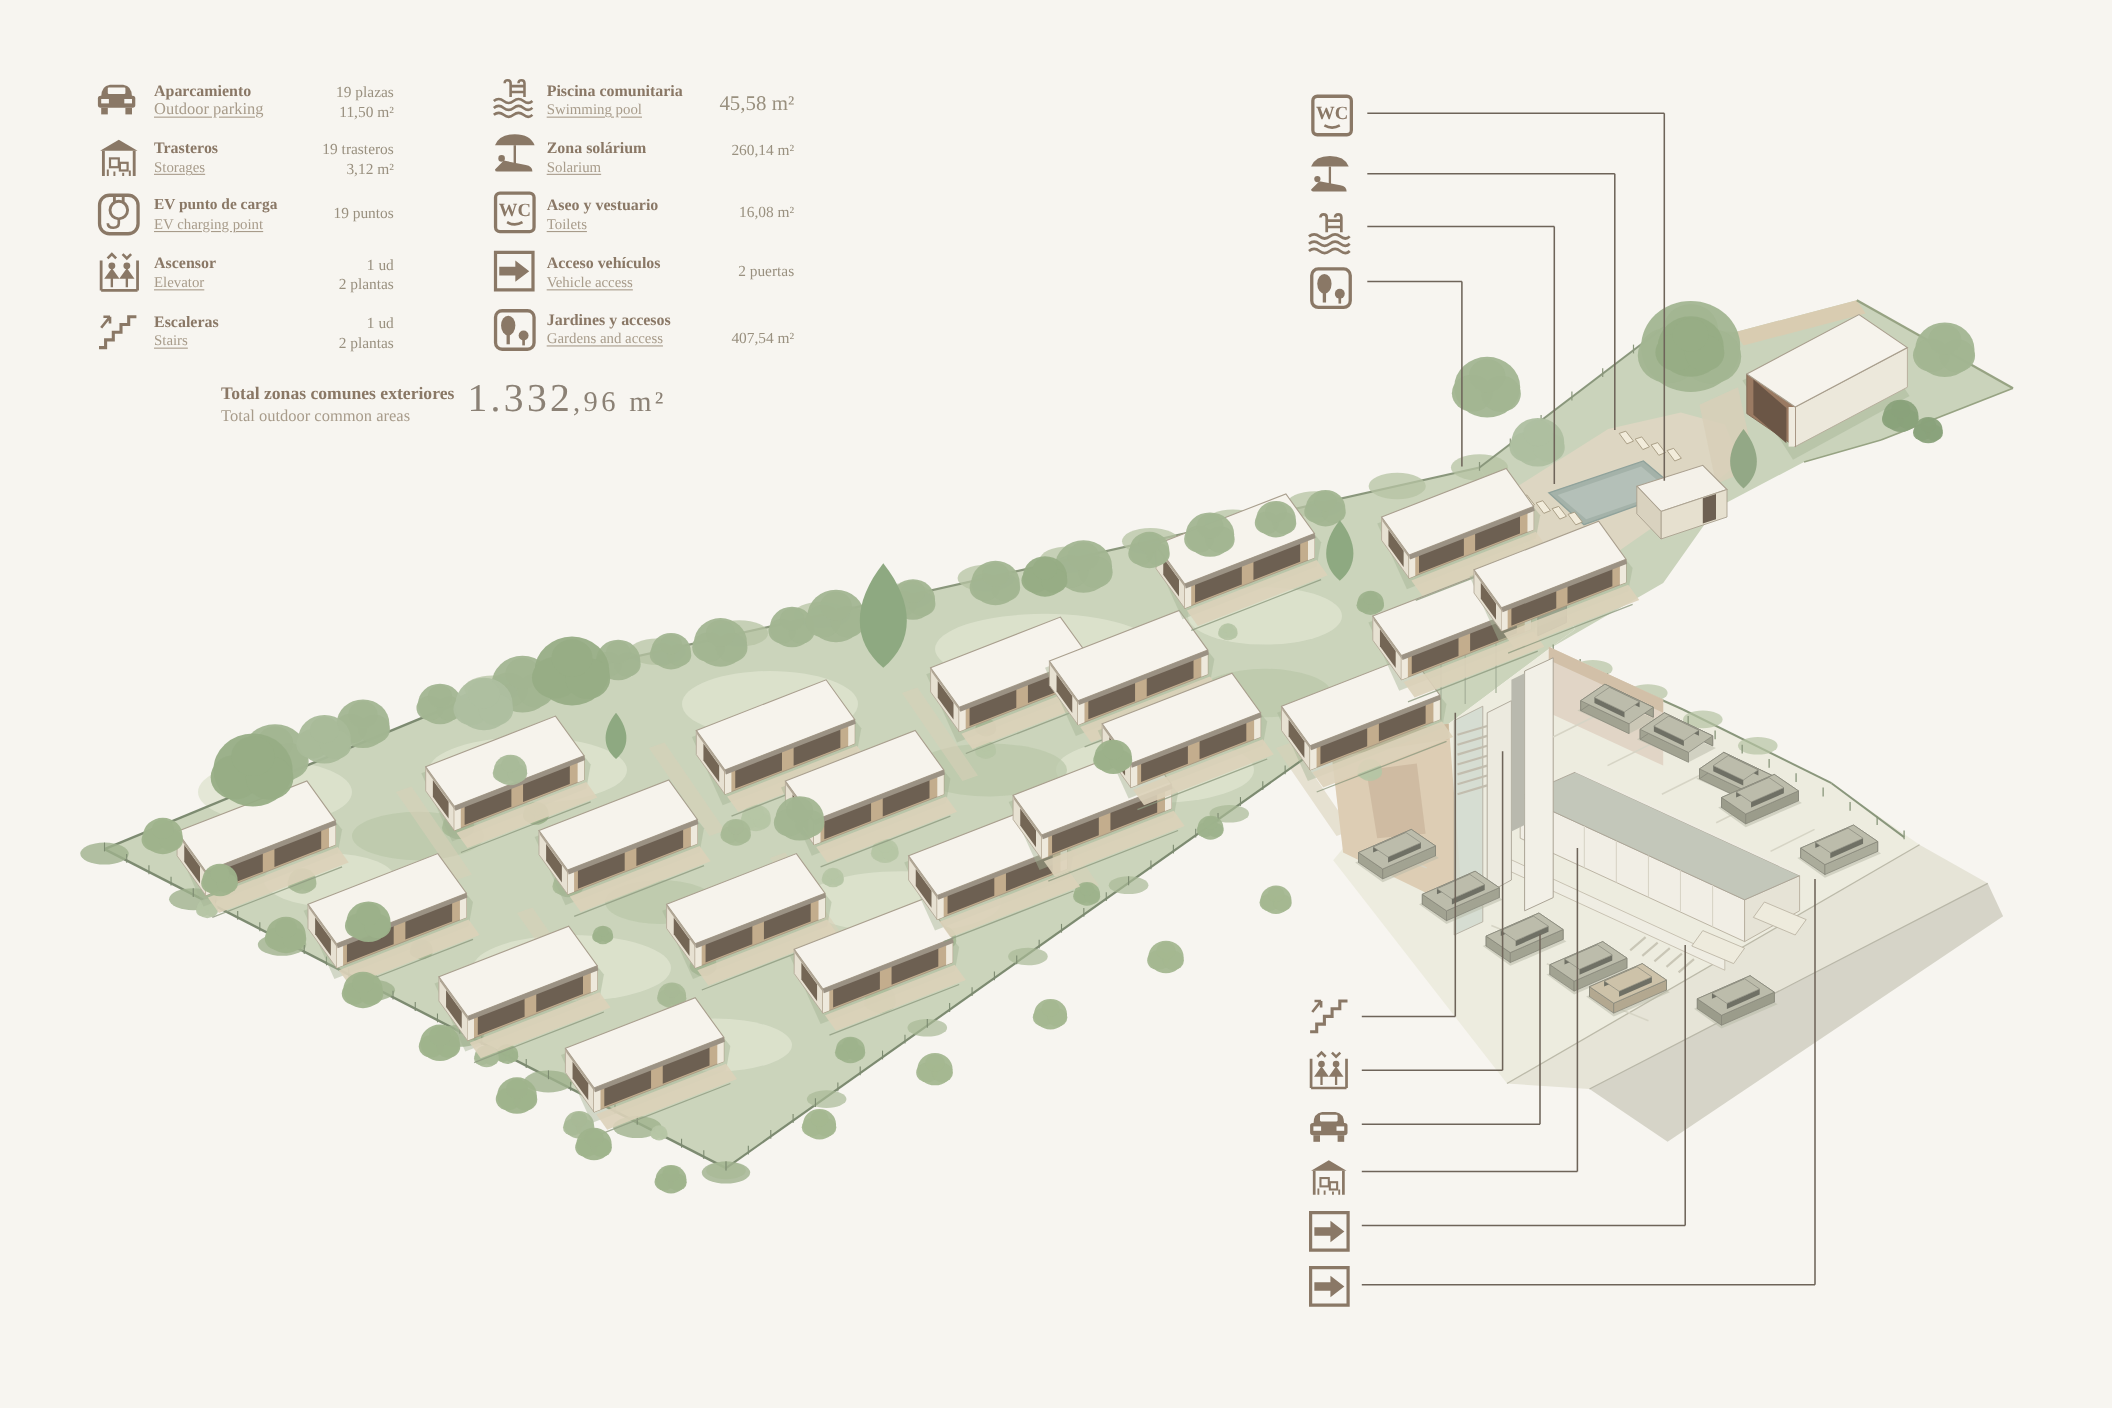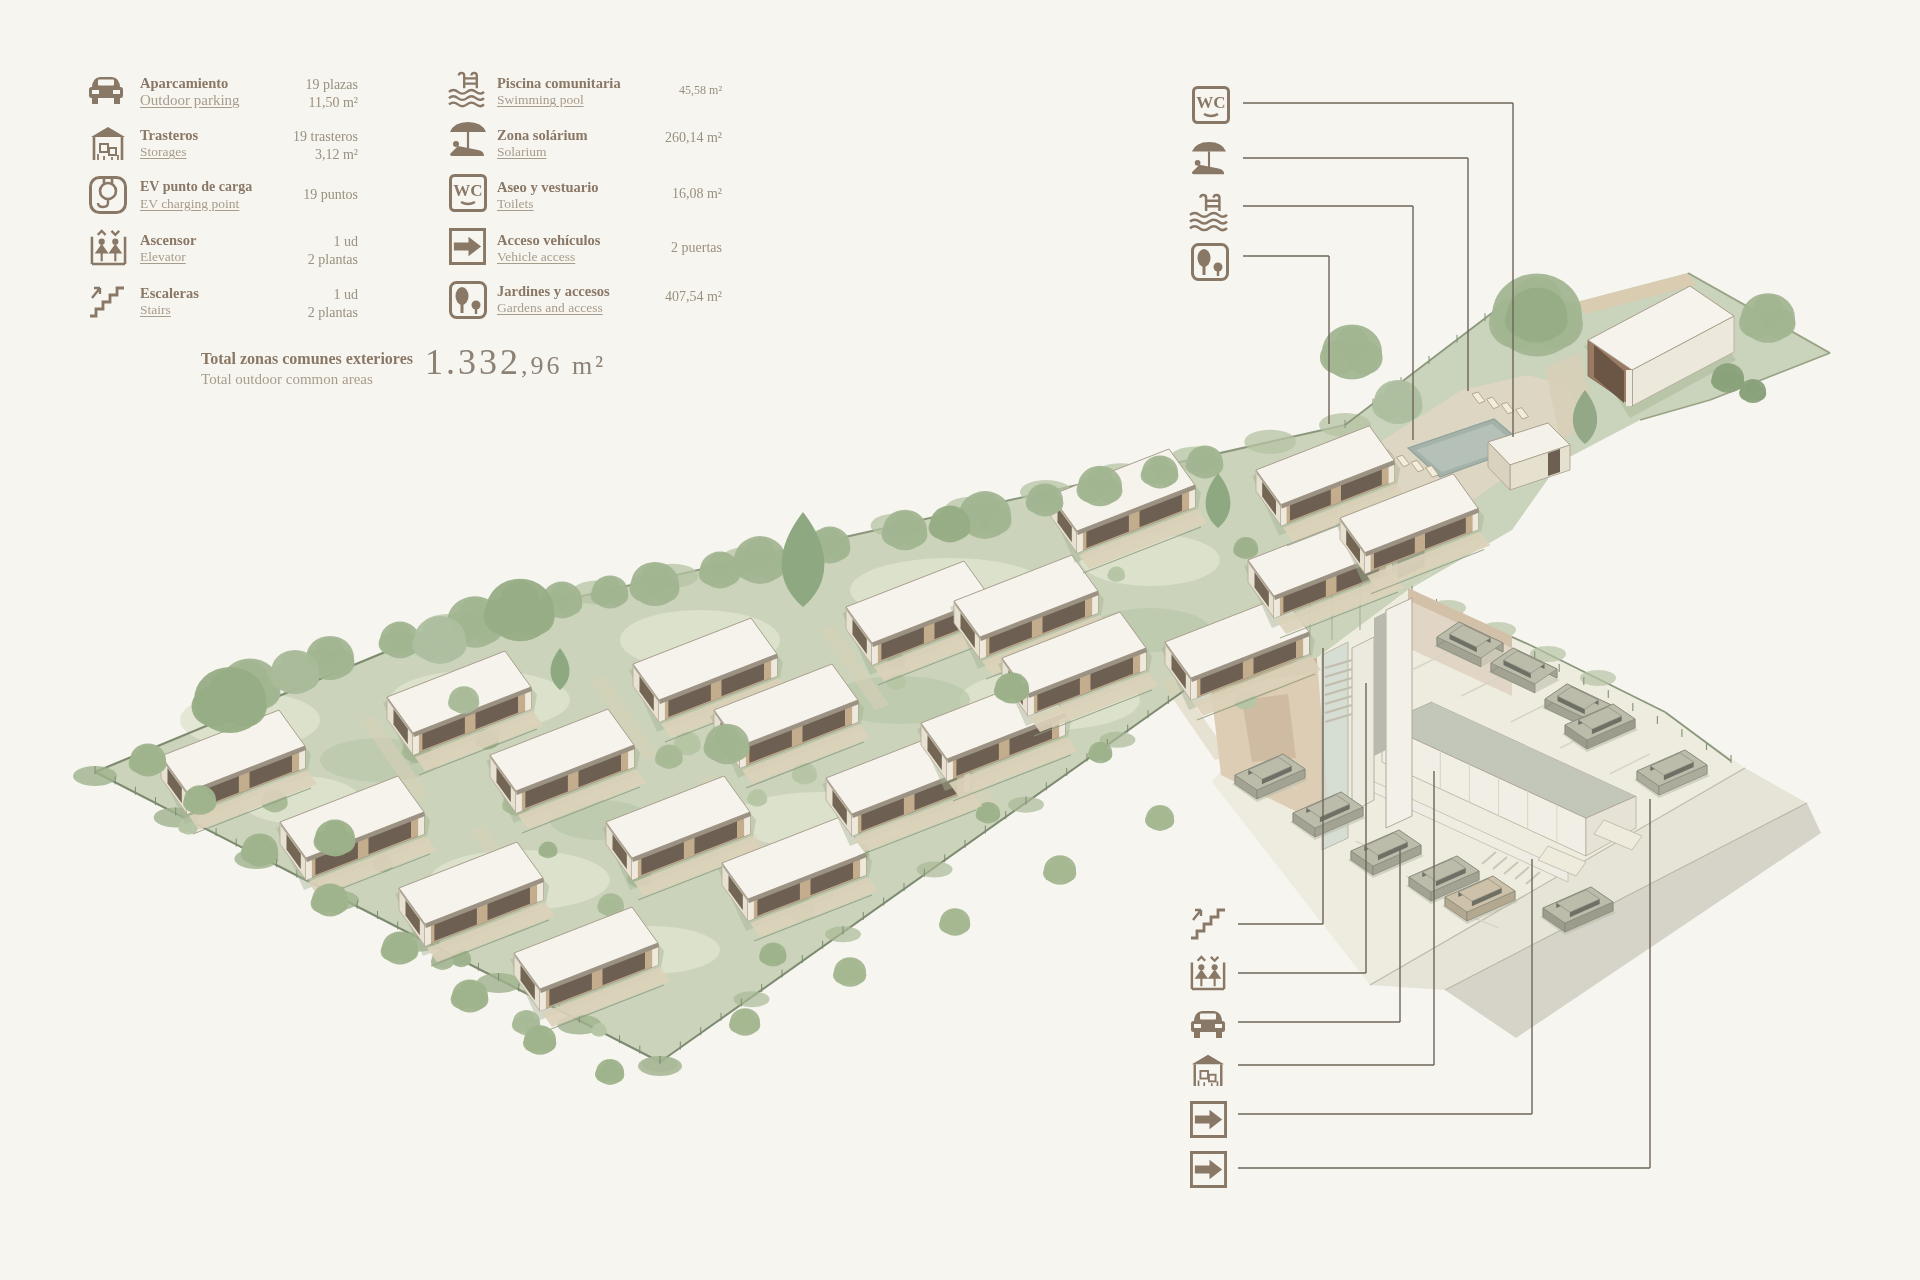--- a/index.html
+++ b/index.html
@@ -1085,22 +1085,22 @@
 <div style="font-size:13.5px;color:#a89c8b;text-decoration:underline;text-underline-offset:2px;">Toilets</div>
     </div>
 <div style="position:absolute;left:497px;top:232px;line-height:1.18;">
 <div style="font-size:14.5px;font-weight:bold;color:#8a7866;">Acceso vehículos</div>
 <div style="font-size:13.5px;color:#a89c8b;text-decoration:underline;text-underline-offset:2px;">Vehicle access</div>
     </div>
 <div style="position:absolute;left:497px;top:283px;line-height:1.18;">
 <div style="font-size:14.5px;font-weight:bold;color:#8a7866;">Jardines y accesos</div>
 <div style="font-size:13.5px;color:#a89c8b;text-decoration:underline;text-underline-offset:2px;">Gardens and access</div>
     </div>
-<div style="position:absolute;top:83px;right:1198px;text-align:left;font-size:12px;color:#99907f;line-height:1.3;">45,58 m²</div>
+<div style="position:absolute;top:83px;right:1198px;text-align:left;font-size:19px;color:#99907f;line-height:1.3;">45,58 m²</div>
 <div style="position:absolute;top:129px;right:1198px;text-align:right;font-size:14px;color:#99907f;line-height:1.3;">260,14 m²</div>
 <div style="position:absolute;top:185px;right:1198px;text-align:right;font-size:14px;color:#99907f;line-height:1.3;">16,08 m²</div>
 <div style="position:absolute;top:239px;right:1198px;text-align:right;font-size:14px;color:#99907f;line-height:1.3;">2 puertas</div>
-<div style="position:absolute;top:288px;right:1198px;text-align:right;font-size:14px;color:#99907f;line-height:1.3;">407,54 m²</div>
+<div style="position:absolute;top:300px;right:1198px;text-align:right;font-size:14px;color:#99907f;line-height:1.3;">407,54 m²</div>
 <div style="position:absolute;top:349px;right:1507px;line-height:1.3;">
 <div style="font-size:16px;font-weight:bold;color:#8a7866;">Total zonas comunes exteriores</div>
 <div style="font-size:15px;color:#a89c8b;">Total outdoor common areas</div>
     </div>
 <div style="position:absolute;top:344px;left:425px;font-size:36px;line-height:1;letter-spacing:3px;color:#8b8175;font-family:'Liberation Serif',serif;">1.332<span style="font-size:26px;">,96 m²</span></div>
 </div>
 </body></html>

